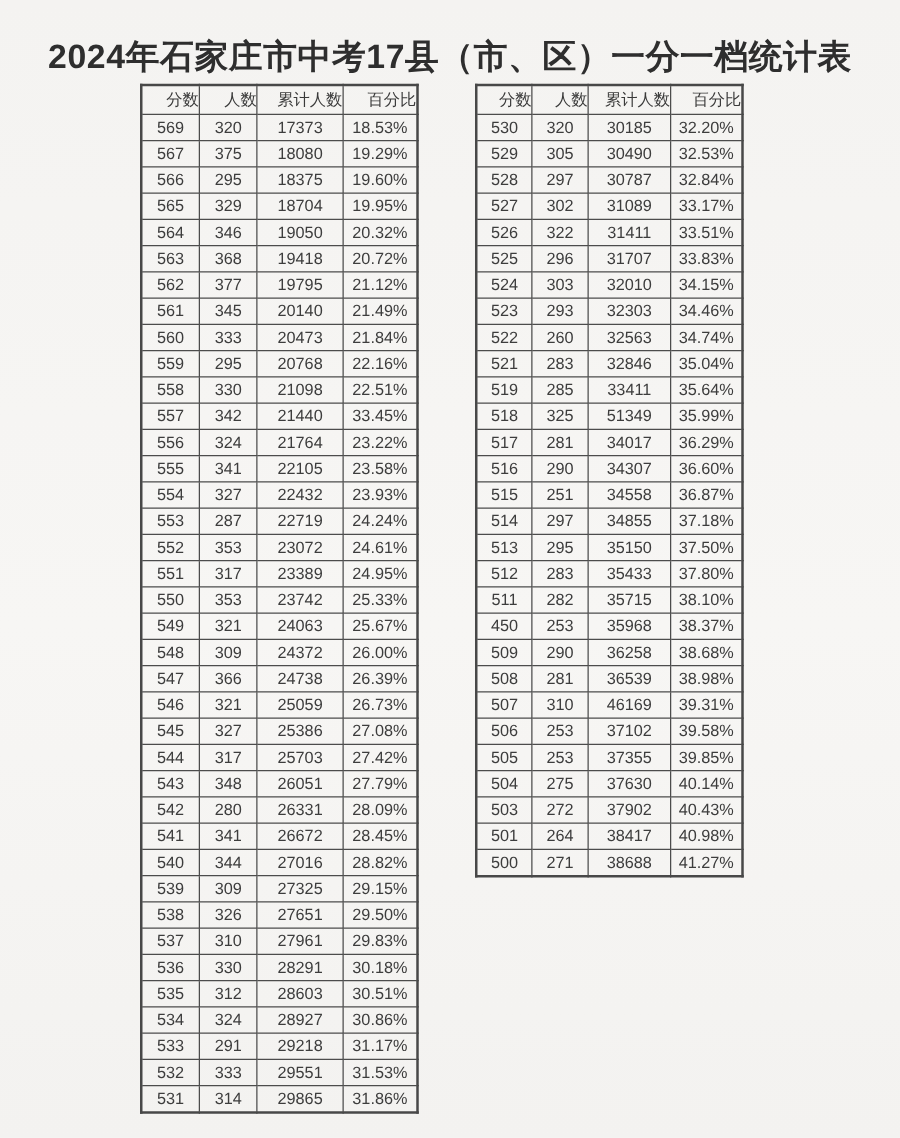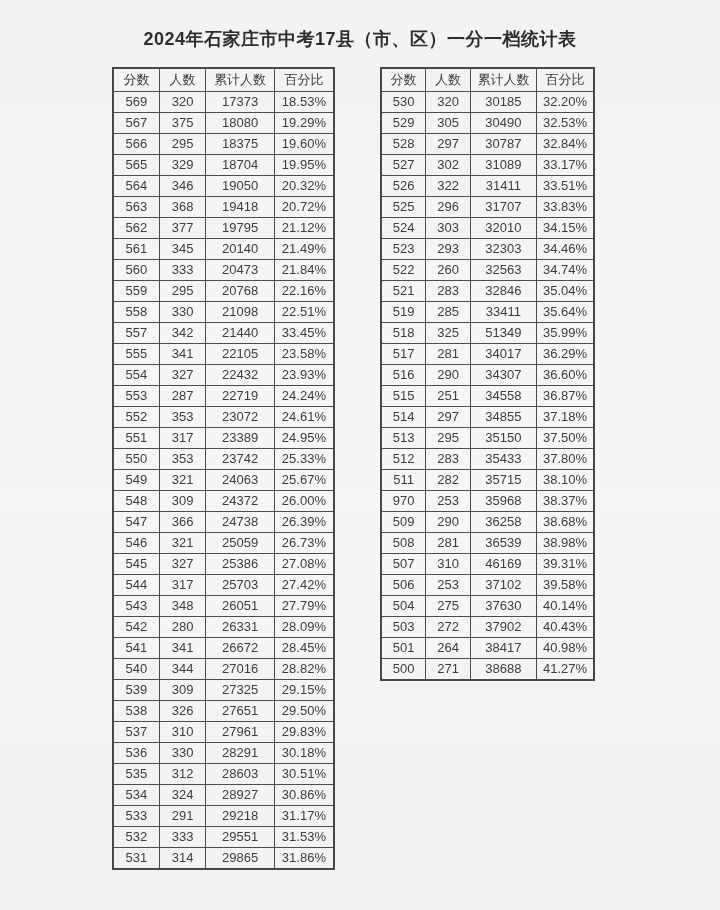--- a/index.html
+++ b/index.html
@@ -19,21 +19,21 @@
     height: 910px;
     background: linear-gradient(180deg, #f4f3f1 0%, #f7f6f4 55%, #f3f2f0 100%);
   }
   .title {
     position: absolute;
     top: 27px;
     left: 0;
     width: 100%;
     margin: 0;
     text-align: center;
-    font-size: 18px;
+    font-size: 27px;
     font-weight: bold;
     color: #2e2e2e;
     letter-spacing: 0.5px;
     white-space: nowrap;
   }
   table.score {
     position: absolute;
     border-collapse: collapse;
     table-layout: fixed;
     font-size: 13px;
@@ -60,20 +60,21 @@
     height: 20px;
     font-weight: normal;
     line-height: 20px;
     overflow: hidden;
     white-space: nowrap;
   }
   table.score thead th {
     height: 22px;
     line-height: 22px;
     color: #3a3a3a;
+    text-align: right;
   }
   col.c-score  { width: 21%; }
   col.c-count  { width: 21%; }
   col.c-cumul  { width: 31%; }
   col.c-pct    { width: 27%; }
 </style>
 </head>
 <body>
 
 <div class="page">
@@ -162,20 +163,26 @@
           <td>21098</td>
           <td>22.51%</td>
         </tr>
         <tr>
           <td>557</td>
           <td>342</td>
           <td>21440</td>
           <td>33.45%</td>
         </tr>
         <tr>
+          <td>556</td>
+          <td>324</td>
+          <td>21764</td>
+          <td>23.22%</td>
+        </tr>
+        <tr>
           <td>555</td>
           <td>341</td>
           <td>22105</td>
           <td>23.58%</td>
         </tr>
         <tr>
           <td>554</td>
           <td>327</td>
           <td>22432</td>
           <td>23.93%</td>
@@ -445,21 +452,21 @@
           <td>35433</td>
           <td>37.80%</td>
         </tr>
         <tr>
           <td>511</td>
           <td>282</td>
           <td>35715</td>
           <td>38.10%</td>
         </tr>
         <tr>
-          <td>970</td>
+          <td>450</td>
           <td>253</td>
           <td>35968</td>
           <td>38.37%</td>
         </tr>
         <tr>
           <td>509</td>
           <td>290</td>
           <td>36258</td>
           <td>38.68%</td>
         </tr>
@@ -473,20 +480,26 @@
           <td>507</td>
           <td>310</td>
           <td>46169</td>
           <td>39.31%</td>
         </tr>
         <tr>
           <td>506</td>
           <td>253</td>
           <td>37102</td>
           <td>39.58%</td>
+        </tr>
+        <tr>
+          <td>505</td>
+          <td>253</td>
+          <td>37355</td>
+          <td>39.85%</td>
         </tr>
         <tr>
           <td>504</td>
           <td>275</td>
           <td>37630</td>
           <td>40.14%</td>
         </tr>
         <tr>
           <td>503</td>
           <td>272</td>

